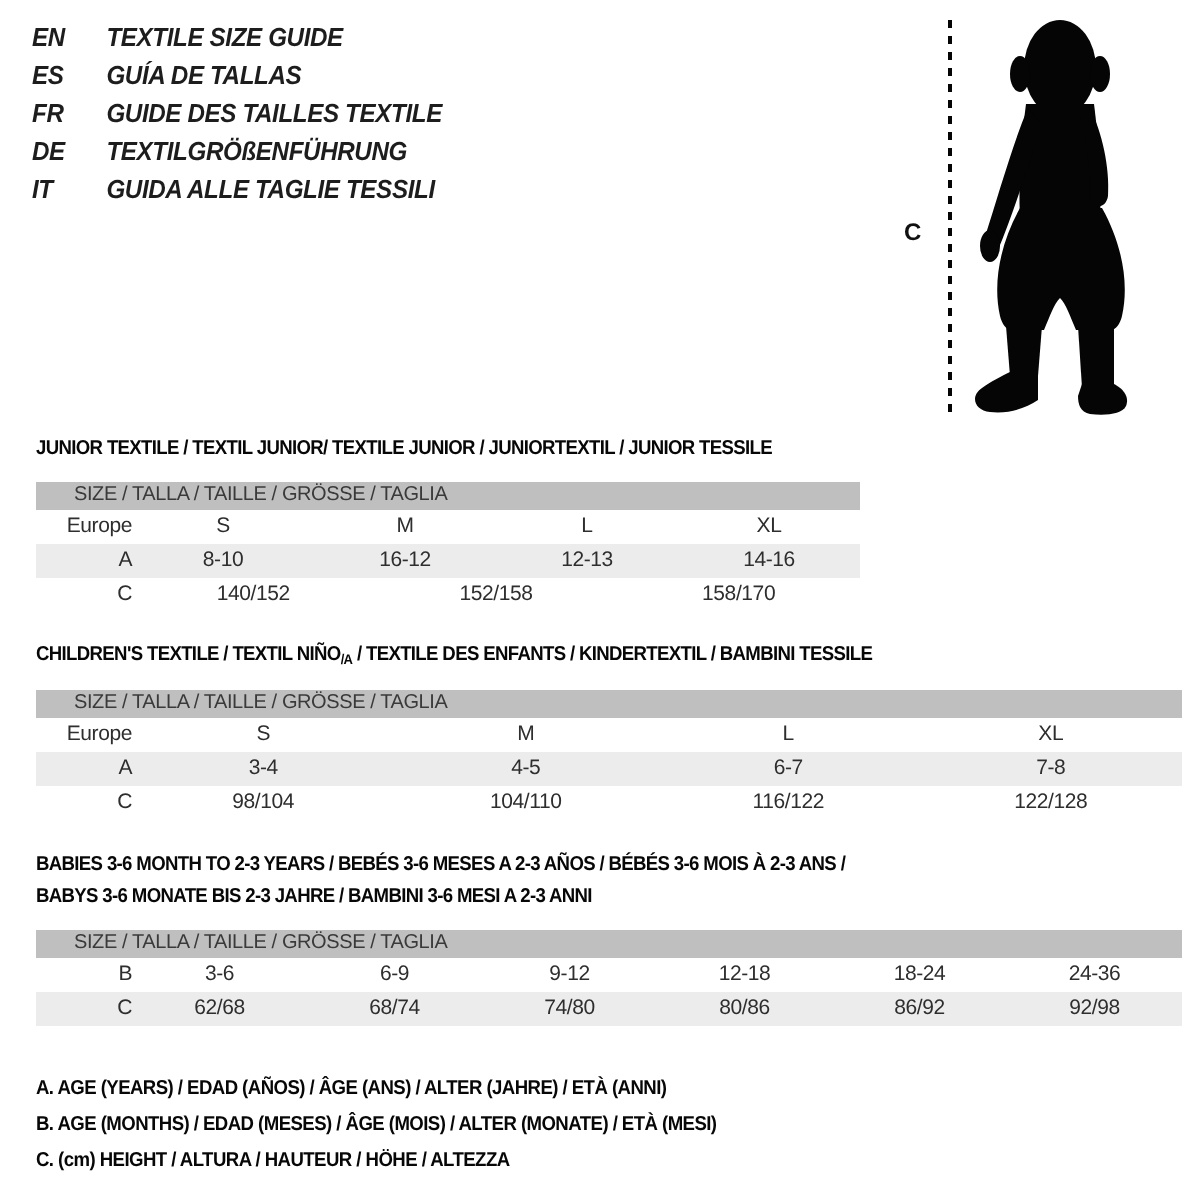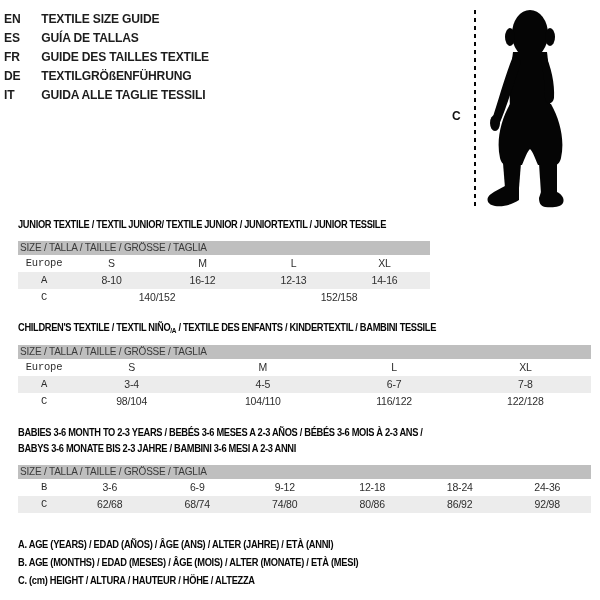--- a/index.html
+++ b/index.html
@@ -1,42 +1,42 @@
 <!DOCTYPE html>
 <html><head>
 <meta charset="utf-8">
 <style>
   html,body{margin:0;padding:0;background:#ffffff;}
   .page{
     position:relative;width:600px;height:600px;background:#ffffff;overflow:hidden;
     font-family:"Liberation Sans","DejaVu Sans",sans-serif;color:#1d1d1d;
   }
   
-  .lang-list{position:absolute;left:4px;top:9px;}
+  .lang-list{position:absolute;left:16px;top:9px;font-style:italic;}
   .lang-row{display:flex;height:19px;line-height:19px;font-weight:700;font-size:13px;
     letter-spacing:-0.2px;transform:scaleX(0.93);transform-origin:0 0;white-space:nowrap;}
   .lang-code{width:40px;flex:0 0 40px;}
   
   .figure{position:absolute;left:450px;top:8px;width:145px;height:205px;}
   .measure-label{position:absolute;left:2px;top:101px;font-size:12px;font-weight:700;color:#111;}
   .dashed-line{position:absolute;left:24px;top:2px;width:2px;height:197px;
     background:repeating-linear-gradient(to bottom,#050505 0 4px,transparent 4px 8px);}
   .toddler-svg{position:absolute;left:33px;top:0;}
   
   .table-title{position:absolute;left:18px;font-weight:700;font-size:10px;line-height:16px;
     letter-spacing:-0.35px;color:#070707;transform:scaleX(0.93);transform-origin:0 0;white-space:nowrap;}
   .sub{font-size:7px;vertical-align:-2px;}
   .size-table{position:absolute;left:18px;}
   .t-narrow{width:412px;}
   .t-wide{width:573px;}
   .size-header{height:14px;line-height:14px;background:#bfbfbf;color:#3a3a3a;
-    font-size:10px;letter-spacing:-0.2px;padding-left:2px;box-sizing:border-box;}
+    font-size:10px;letter-spacing:-0.2px;padding-left:19px;box-sizing:border-box;}
   .trow{display:flex;height:17px;line-height:17px;font-size:10.5px;color:#2e2e2e;letter-spacing:-0.2px;}
   .trow.shade{background:#ececec;}
-  .tlabel{flex:0 0 48px;padding-left:4px;box-sizing:border-box;text-align:center;font-family:Liberation Mono, monospace;}
+  .tlabel{flex:0 0 48px;padding-left:4px;box-sizing:border-box;text-align:right;}
   .tcell{flex:1;text-align:center;}
   
   .legend{position:absolute;left:18px;top:536px;}
   .legend-line{height:18px;line-height:18px;font-weight:700;font-size:10px;letter-spacing:-0.3px;
     color:#070707;transform:scaleX(0.93);transform-origin:0 0;white-space:nowrap;}
 </style>
 </head>
 <body>
 
 <div class="page">
@@ -97,20 +97,21 @@
       <span class="tlabel">A</span>
       <span class="tcell">8-10</span>
       <span class="tcell">16-12</span>
       <span class="tcell">12-13</span>
       <span class="tcell">14-16</span>
     </div>
     <div class="trow">
       <span class="tlabel">C</span>
       <span class="tcell">140/152</span>
       <span class="tcell">152/158</span>
+      <span class="tcell">158/170</span>
     </div>
   </div>
 
   <div class="table-title" style="top:320px">
     <span>CHILDREN'S TEXTILE / TEXTIL NIÑO</span><span class="sub">/A</span><span> / TEXTILE DES ENFANTS / KINDERTEXTIL / BAMBINI TESSILE</span>
   </div>
   <div class="size-table t-wide" style="top:345px">
     <div class="size-header">SIZE / TALLA / TAILLE / GRÖSSE / TAGLIA</div>
     <div class="trow">
       <span class="tlabel">Europe</span>

